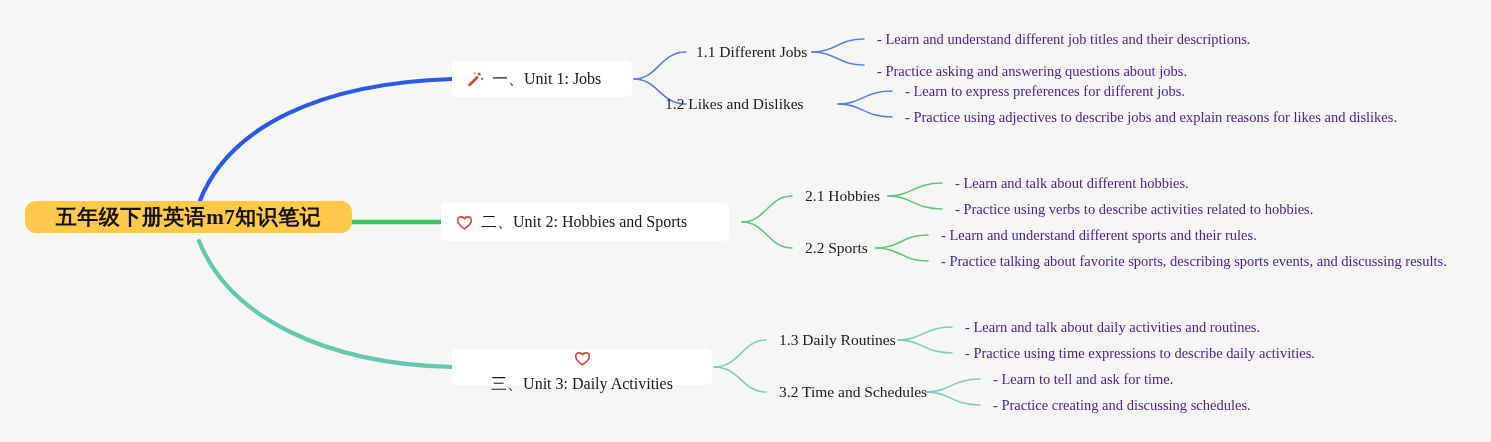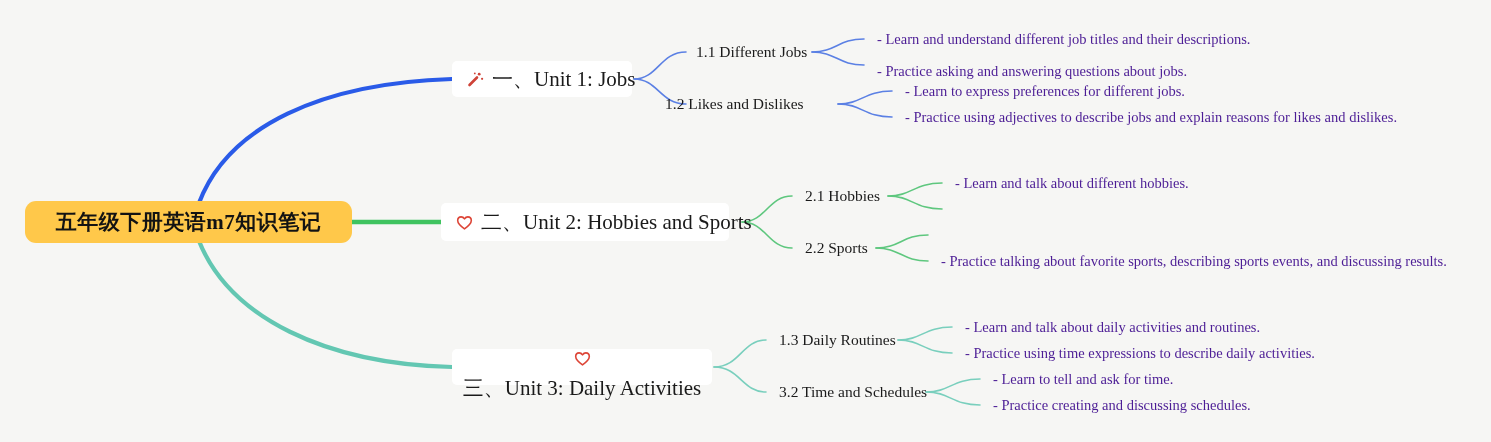--- a/index.html
+++ b/index.html
@@ -5,31 +5,31 @@
   html,body{margin:0;padding:0;}
   body{
     width:1491px;height:442px;
     background:#f6f6f4;
     font-family:"Liberation Serif", serif;
     overflow:hidden;
   }
   .canvas{position:relative;width:1491px;height:442px;}
   .connector-layer{position:absolute;left:0;top:0;}
   .root-node{
-    position:absolute;left:25px;top:201px;width:327px;height:42px;
+    position:absolute;left:25px;top:201px;width:327px;height:32px;
     background:#ffc84a;border-radius:11px;
     display:flex;align-items:center;justify-content:center;
     font-size:21px;font-weight:700;color:#131313;
     letter-spacing:.5px;cursor:default;
   }
   .unit-node{
     position:absolute;background:#ffffff;border-radius:5px;
     display:flex;align-items:center;gap:7px;
     box-sizing:border-box;padding:0 14px;
-    font-size:21px;color:#1a1a1a;white-space:nowrap;
+    font-size:16px;color:#1a1a1a;white-space:nowrap;
   }
   .unit-1{left:452px;top:61px;width:180px;height:36px;}
   .unit-2{left:441px;top:203px;width:288px;height:38px;}
   .unit-3{left:452px;top:349px;width:260px;height:36px;flex-direction:column;}
   .node-icon{flex:0 0 auto;display:flex;align-items:center;}
   .sub-label{
     position:absolute;font-size:15.5px;line-height:22px;color:#1a1a1a;
     white-space:nowrap;
   }
   .leaf-label{
@@ -110,20 +110,22 @@
   <div class="sub-label" style="left:805px;top:237px">2.2 Sports</div>
   <div class="sub-label" style="left:779px;top:329px">1.3 Daily Routines</div>
   <div class="sub-label" style="left:779px;top:381px">3.2 Time and Schedules</div>
 
   <div class="leaf-label" style="left:877px;top:29px">- Learn and understand different job titles and their descriptions.</div>
   <div class="leaf-label" style="left:877px;top:61px">- Practice asking and answering questions about jobs.</div>
   <div class="leaf-label" style="left:905px;top:81px">- Learn to express preferences for different jobs.</div>
   <div class="leaf-label" style="left:905px;top:107px">- Practice using adjectives to describe jobs and explain reasons for likes and dislikes.</div>
 
   <div class="leaf-label" style="left:955px;top:173px">- Learn and talk about different hobbies.</div>
+  <div class="leaf-label" style="left:955px;top:199px">- Practice using verbs to describe activities related to hobbies.</div>
+  <div class="leaf-label" style="left:941px;top:225px">- Learn and understand different sports and their rules.</div>
   <div class="leaf-label" style="left:941px;top:251px">- Practice talking about favorite sports, describing sports events, and discussing results.</div>
 
   <div class="leaf-label" style="left:965px;top:317px">- Learn and talk about daily activities and routines.</div>
   <div class="leaf-label" style="left:965px;top:343px">- Practice using time expressions to describe daily activities.</div>
   <div class="leaf-label" style="left:993px;top:369px">- Learn to tell and ask for time.</div>
   <div class="leaf-label" style="left:993px;top:395px">- Practice creating and discussing schedules.</div>
 
 </div>
 
 </body></html>

